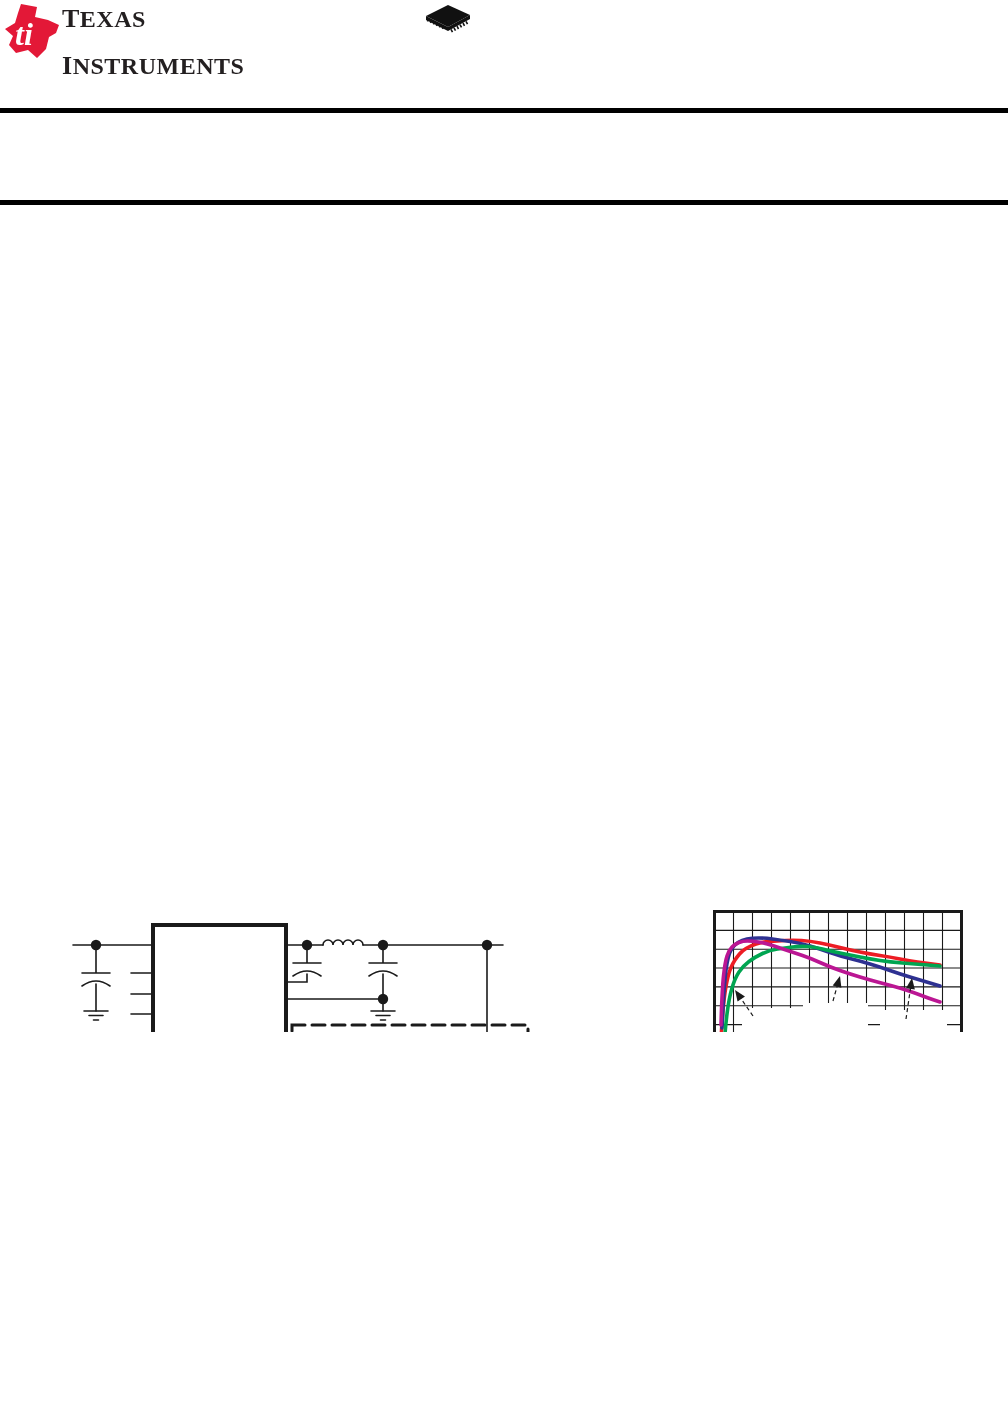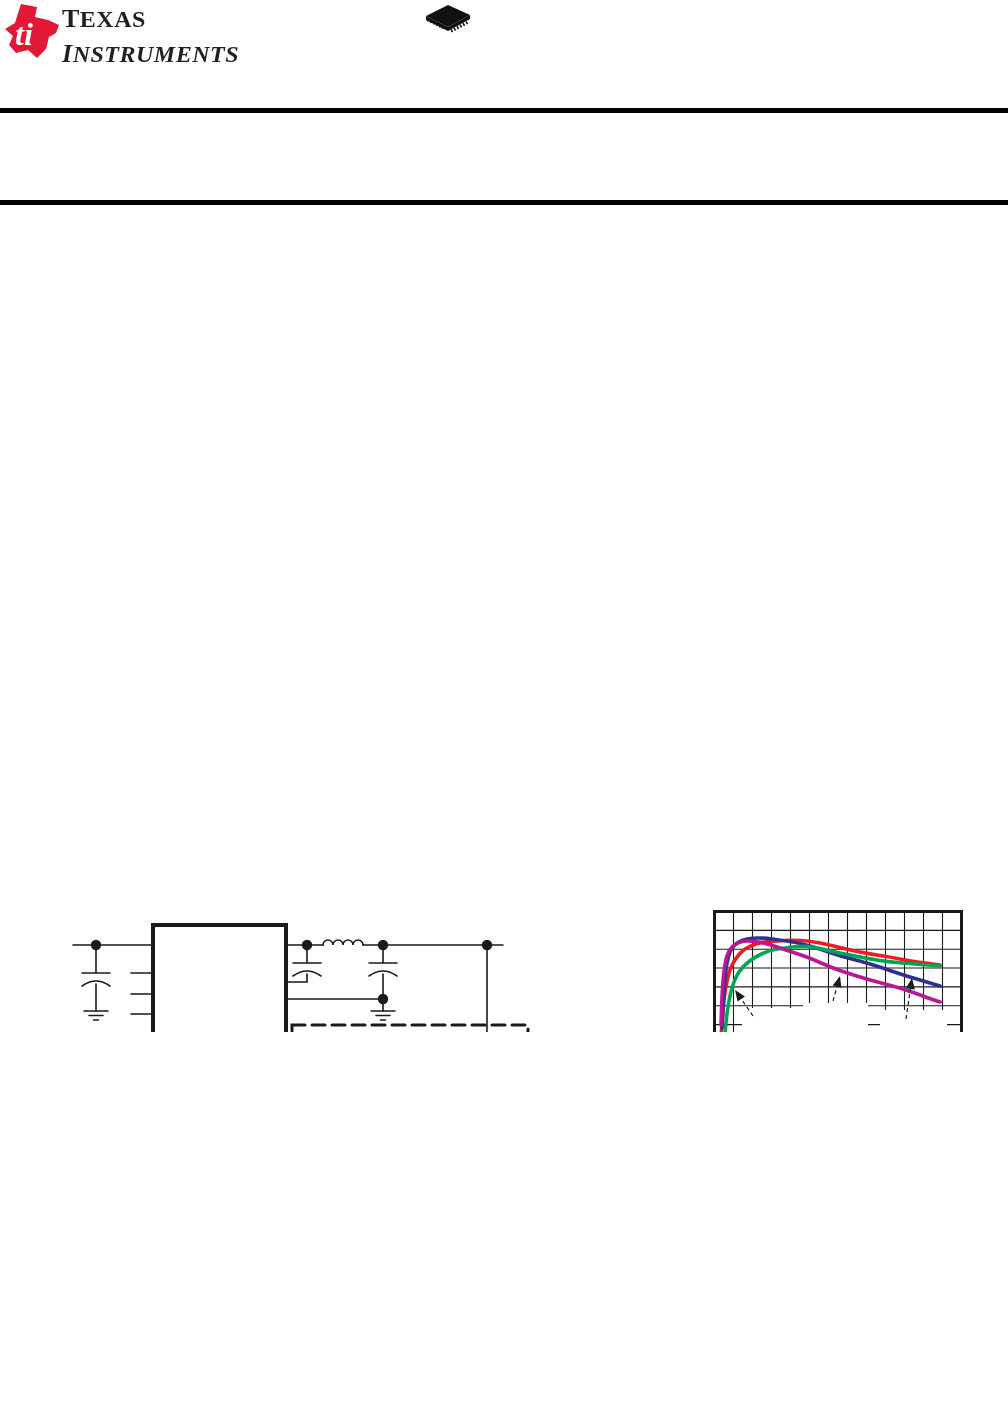--- a/index.html
+++ b/index.html
@@ -7,21 +7,21 @@
         font-family:"Liberation Serif",serif;}
   .hrule{position:absolute;left:0;width:1008px;background:#000;}
   #rule-top{top:108px;height:5px;}
   #rule-mid{top:200px;height:5px;}
   #rule-bottom{top:1409px;height:5px;}
   #brand{position:absolute;left:62px;top:6px;color:#231f20;font-weight:700;
          letter-spacing:0.5px;line-height:1;}
   #brand .ln{white-space:nowrap;}
   #brand .big{font-size:26px;}
   #brand .small{font-size:24px;}
-  #brand .ln2{margin-top:9px;font-style:italic;}
+  #brand .ln2{margin-top:21px;}
   #ti-logo{position:absolute;left:3px;top:2px;}
   #chip-icon{position:absolute;left:424px;top:3px;}
   #schematic{position:absolute;left:60px;top:915px;}
   #chart-wrap{position:absolute;left:713px;top:910px;}
   #warning-icon{position:absolute;left:2px;top:1320px;}
   svg{display:block;}
 </style>
 </head>
 <body>
 

